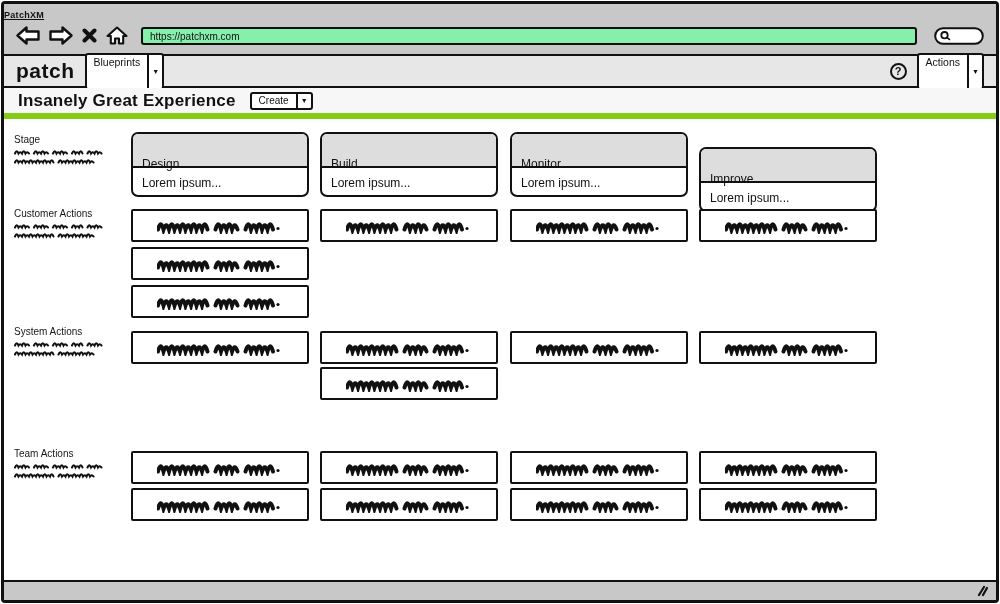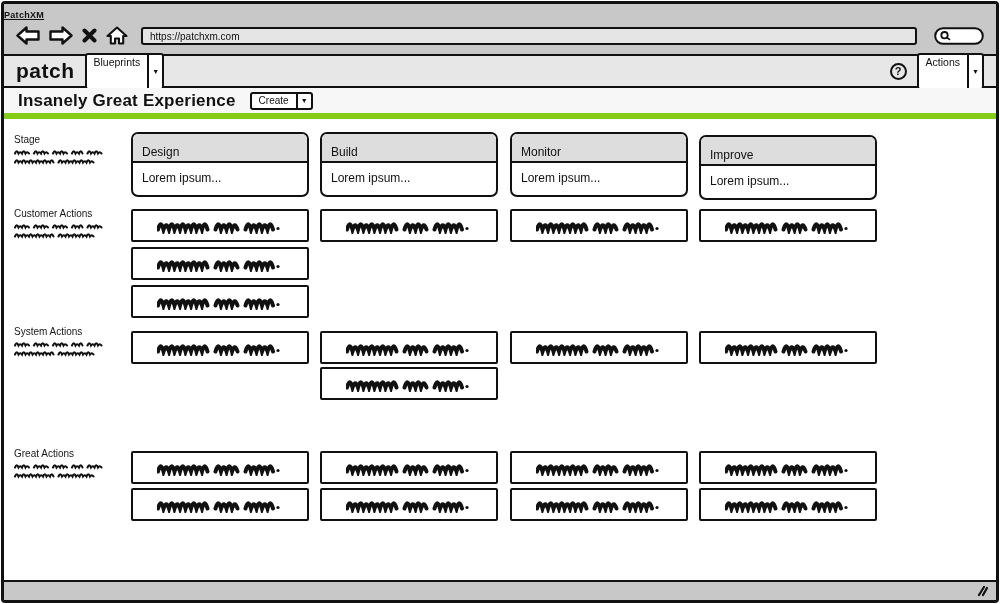--- a/index.html
+++ b/index.html
@@ -8,21 +8,21 @@
     position:absolute; left:1px; top:1px; width:998px; height:602px;
     border:3px solid #111; border-radius:4px; background:#fff;
     display:flex; flex-direction:column; overflow:hidden;
   }
   
   .chrome{ height:52px; background:#c8c8c8; border-bottom:2px solid #111; display:flex; flex-direction:column; }
   .win-title{ height:17px; font-size:9px; font-weight:bold; padding-top:6px; letter-spacing:.3px;text-decoration:underline; }
   .nav-row{ flex:1; display:flex; align-items:center; padding:0 12px 4px 12px; gap:9px; }
   .nav-icon{ display:flex; align-items:center; justify-content:center; cursor:pointer; }
   .url-bar{
-    flex:1; height:18px; background:#e5e5e5; border:2px solid #111; border-radius:3px;
+    flex:1; height:18px; background:#86efac; border:2px solid #111; border-radius:3px;
     font-size:10px; line-height:15px; padding:0 7px; margin-left:4px; overflow:hidden;
   }
   .search-pill{ margin-left:8px; }
   
   .app-header{ height:32px; background:#e7e7e7; border-bottom:2px solid #111; display:flex; align-items:center; padding:8px 12px; gap:10px; }
   .logo{ font-size:21px; font-weight:bold; letter-spacing:.5px; }
   .combo{ display:inline-flex; align-items:stretch; background:#fff; border:2px solid #111; border-radius:3px; height:37px; cursor:pointer; }
   .combo-label{ font-size:10.5px; line-height:15px; padding:0 7px; }
   .combo-arrow{ border-left:2px solid #111; width:15px; display:flex; align-items:center; justify-content:center; font-size:7px; }
   .flex-spacer{ flex:1; }
@@ -31,21 +31,21 @@
   
   .title-row{ height:31px; background:#f7f7f7; border-bottom:6px solid #84cc16; display:flex; align-items:center; padding:0 14px; gap:14px; }
   .page-title{ font-size:17px; font-weight:bold; letter-spacing:.2px; }
   .combo.small{ height:18px; }
   .combo.small .combo-label{ font-size:10px; line-height:14px; }
   
   .content{ position:relative; flex:1; background:#fff; overflow:hidden; }
   .row-label{ position:absolute; width:118px; }
   .row-label .lbl{ font-size:10px; color:#161616; margin-bottom:3px; }
   .stage-card{ position:absolute; width:178px; height:65px; border:2px solid #111; border-radius:7px; background:#fff; overflow:hidden; cursor:pointer; }
-  .stage-card-header{ height:29px; background:#ddd; border-bottom:2px solid #111; font-size:12px; line-height:28px; padding:4px 9px; }
+  .stage-card-header{ height:29px; background:#ddd; border-bottom:2px solid #111; font-size:12px; line-height:28px; padding:16px 9px; }
   .stage-card-body{ font-size:12px; padding:8px 9px 0 9px; }
   .scribble-box{ position:absolute; width:178px; height:33px; border:2px solid #111; border-radius:2px; background:#fff;
     display:flex; align-items:center; justify-content:center; cursor:pointer; }
   
   .status-bar{ height:20px; background:#c8c8c8; border-top:2px solid #111; display:flex; align-items:center; justify-content:flex-end; padding:0 8px; }
   svg{ display:block; }
 </style>
 </head>
 <body>
 
@@ -141,21 +141,21 @@
             <g>
               <path d="M1 5.5q1.8 -4.5 3.5 0q1.8 -2.5 3.5 0q1.8 -4.5 3.5 0q1.8 -2.5 3.5 0M20 5.5q1.8 -4.5 3.5 0q1.8 -2.5 3.5 0q1.8 -4.5 3.5 0q1.8 -2.5 3.5 0M39 5.5q1.8 -4.5 3.5 0q1.8 -2.5 3.5 0q1.8 -4.5 3.5 0q1.8 -2.5 3.5 0M58 5.5q1.8 -4.5 3.5 0q1.8 -2.5 3.5 0q1.8 -4.5 3.5 0M73.5 5.5q1.8 -4.5 3.5 0q1.8 -2.5 3.5 0q1.8 -4.5 3.5 0q1.8 -2.5 3.5 0" fill="none" stroke="#111" stroke-width="2.1" stroke-linecap="round"></path>
             </g>
             <g transform="translate(0,9)">
               <path d="M1 5.5q1.8 -4.5 3.5 0q1.8 -2.5 3.5 0q1.8 -4.5 3.5 0q1.8 -2.5 3.5 0q1.8 -4.5 3.5 0q1.8 -2.5 3.5 0q1.8 -4.5 3.5 0q1.8 -2.5 3.5 0q1.8 -4.5 3.5 0q1.8 -2.5 3.5 0q1.8 -4.5 3.5 0M44.5 5.5q1.8 -4.5 3.5 0q1.8 -2.5 3.5 0q1.8 -4.5 3.5 0q1.8 -2.5 3.5 0q1.8 -4.5 3.5 0q1.8 -2.5 3.5 0q1.8 -4.5 3.5 0q1.8 -2.5 3.5 0q1.8 -4.5 3.5 0q1.8 -2.5 3.5 0" fill="none" stroke="#111" stroke-width="2.1" stroke-linecap="round"></path>
             </g>
           </svg>
         </div>
       </div>
       <div class="row-label" style="left: 10px; top: 329px;">
-        <div class="lbl">Great Actions</div>
+        <div class="lbl">Team Actions</div>
         <div>
           <svg width="90.5" height="19" viewBox="0 0 90.5 19">
             <g>
               <path d="M1 5.5q1.8 -4.5 3.5 0q1.8 -2.5 3.5 0q1.8 -4.5 3.5 0q1.8 -2.5 3.5 0M20 5.5q1.8 -4.5 3.5 0q1.8 -2.5 3.5 0q1.8 -4.5 3.5 0q1.8 -2.5 3.5 0M39 5.5q1.8 -4.5 3.5 0q1.8 -2.5 3.5 0q1.8 -4.5 3.5 0q1.8 -2.5 3.5 0M58 5.5q1.8 -4.5 3.5 0q1.8 -2.5 3.5 0q1.8 -4.5 3.5 0M73.5 5.5q1.8 -4.5 3.5 0q1.8 -2.5 3.5 0q1.8 -4.5 3.5 0q1.8 -2.5 3.5 0" fill="none" stroke="#111" stroke-width="2.1" stroke-linecap="round"></path>
             </g>
             <g transform="translate(0,9)">
               <path d="M1 5.5q1.8 -4.5 3.5 0q1.8 -2.5 3.5 0q1.8 -4.5 3.5 0q1.8 -2.5 3.5 0q1.8 -4.5 3.5 0q1.8 -2.5 3.5 0q1.8 -4.5 3.5 0q1.8 -2.5 3.5 0q1.8 -4.5 3.5 0q1.8 -2.5 3.5 0q1.8 -4.5 3.5 0M44.5 5.5q1.8 -4.5 3.5 0q1.8 -2.5 3.5 0q1.8 -4.5 3.5 0q1.8 -2.5 3.5 0q1.8 -4.5 3.5 0q1.8 -2.5 3.5 0q1.8 -4.5 3.5 0q1.8 -2.5 3.5 0q1.8 -4.5 3.5 0q1.8 -2.5 3.5 0" fill="none" stroke="#111" stroke-width="2.1" stroke-linecap="round"></path>
             </g>
           </svg>
         </div>
@@ -165,21 +165,21 @@
         <div class="stage-card-body">Lorem ipsum...</div>
       </div>
       <div class="stage-card" style="left: 316px; top: 13px;">
         <div class="stage-card-header">Build</div>
         <div class="stage-card-body">Lorem ipsum...</div>
       </div>
       <div class="stage-card" style="left: 506px; top: 13px;">
         <div class="stage-card-header">Monitor</div>
         <div class="stage-card-body">Lorem ipsum...</div>
       </div>
-      <div class="stage-card" style="left: 695px; top: 16px;">
+      <div class="stage-card" style="left: 695px; top: 28px;">
         <div class="stage-card-header">Improve</div>
         <div class="stage-card-body">Lorem ipsum...</div>
       </div>
       <div class="scribble-box" style="left: 127px; top: 90px;">
         <span>
           <svg width="126" height="16" viewBox="0 0 126 16">
             <path d="M1 11.5q2.8 -10.5 5.5 0q2.8 -8.5 5.5 0q2.8 -10.5 5.5 0q2.8 -8.5 5.5 0q2.8 -10.5 5.5 0q2.8 -8.5 5.5 0q2.8 -10.5 5.5 0q2.8 -8.5 5.5 0q2.8 -10.5 5.5 0M58.5 11.5q2.8 -10.5 5.5 0q2.8 -8.5 5.5 0q2.8 -10.5 5.5 0q2.8 -8.5 5.5 0M88.5 11.5q2.8 -10.5 5.5 0q2.8 -8.5 5.5 0q2.8 -10.5 5.5 0q2.8 -8.5 5.5 0q2.8 -10.5 5.5 0" fill="none" stroke="#111" stroke-width="4" stroke-linecap="round"></path>
             <circle cx="121" cy="10.5" r="1.6" fill="#111"></circle>
           </svg>
         </span>

